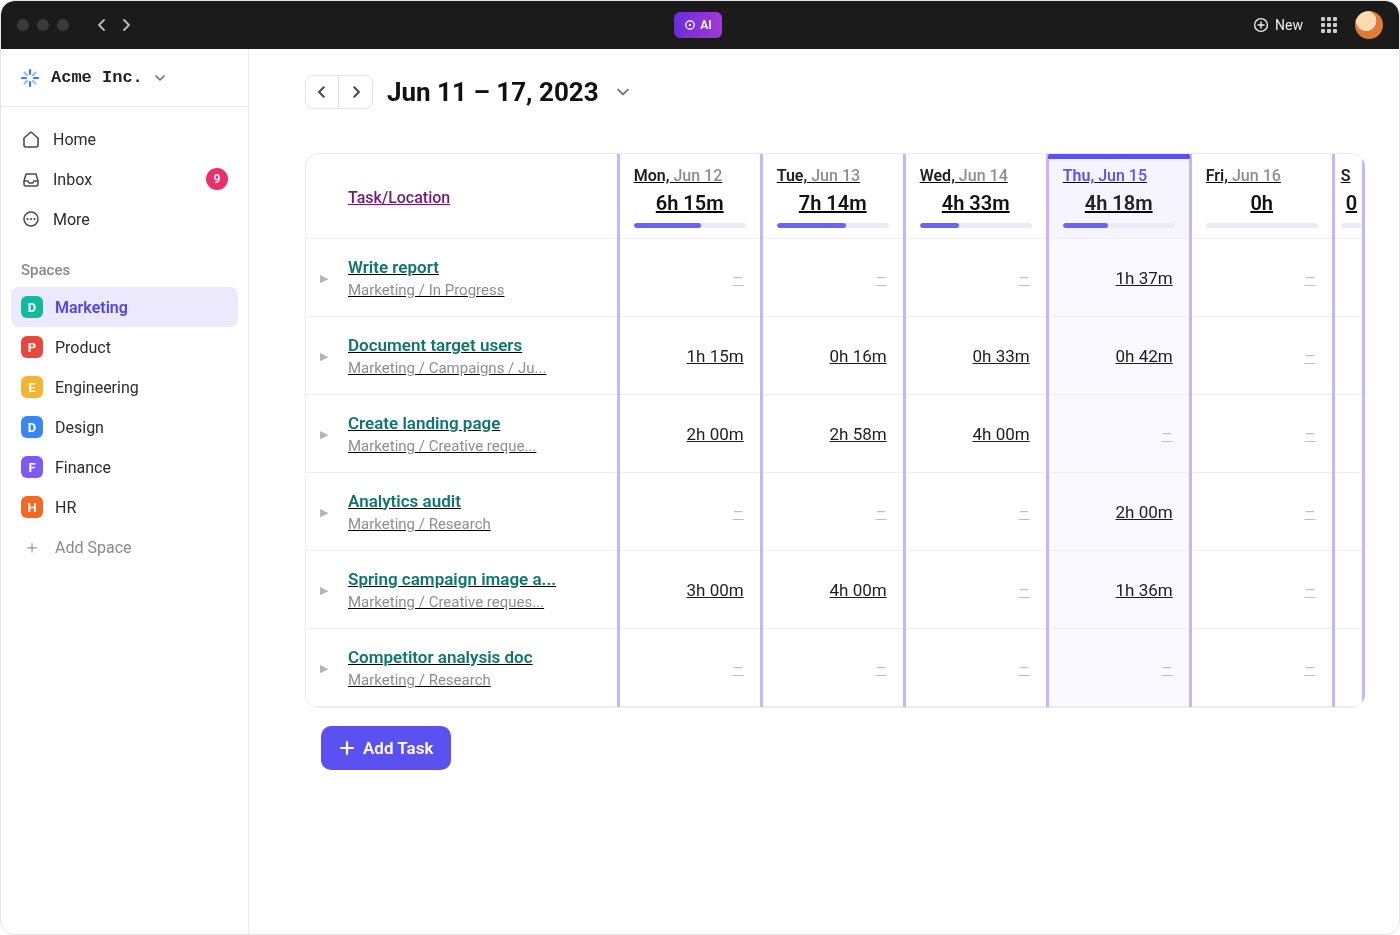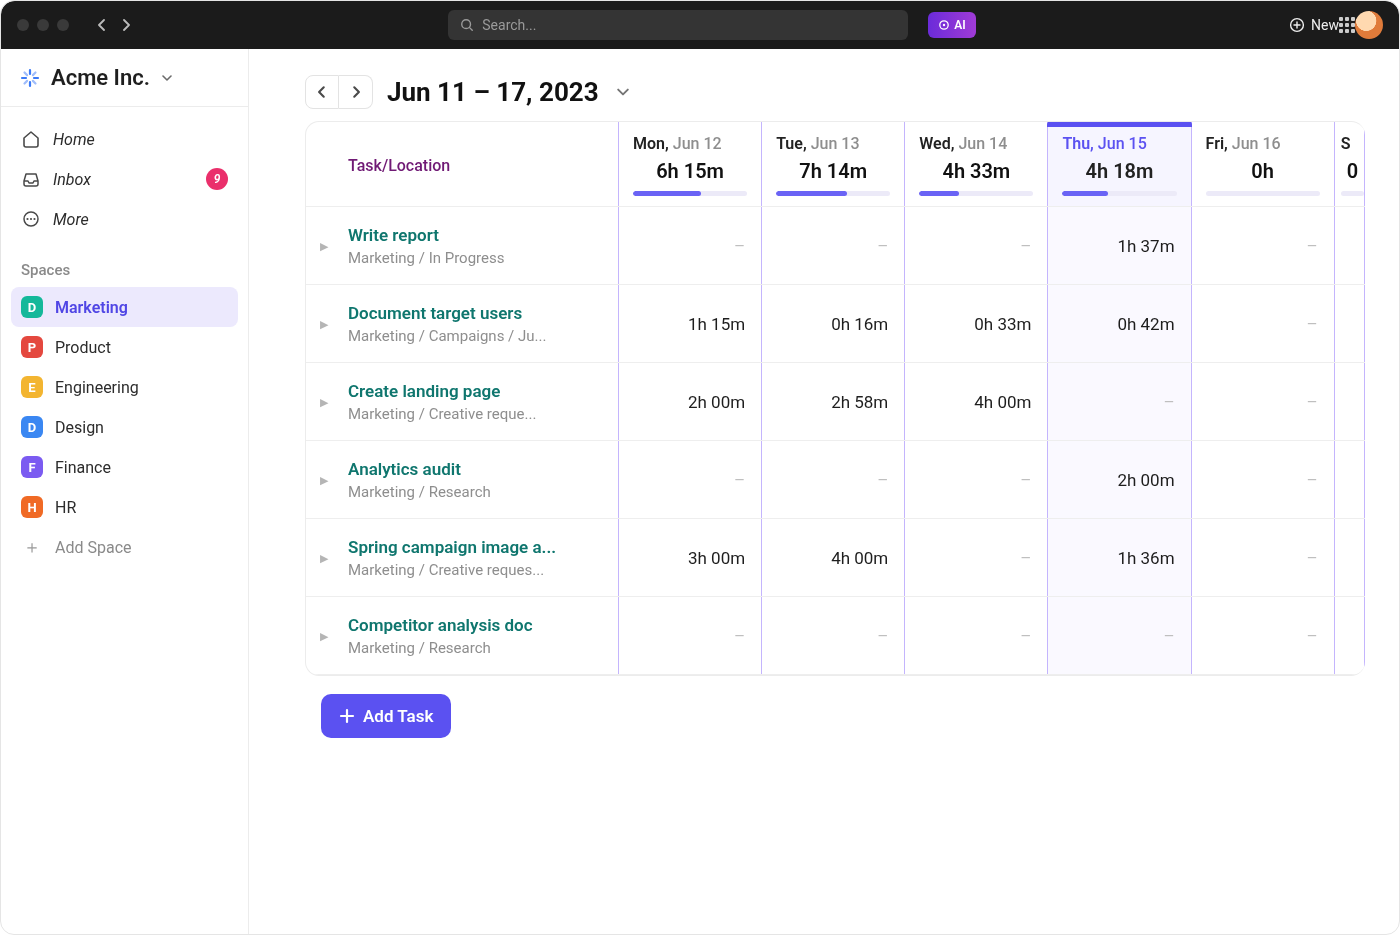--- a/index.html
+++ b/index.html
@@ -9,63 +9,63 @@
 
 
 .topbar { height: 48px; background: #1b1b1b; border-top-left-radius: 14px; border-top-right-radius: 14px; display: flex; align-items: center; padding: 0 16px; gap: 12px; color: #d0d0d0; }
 .traffic { display: flex; gap: 8px; margin-right: 12px; }
 .traffic span { width: 12px; height: 12px; border-radius: 50%; background: #3a3a3a; display: inline-block; }
 .nav-arrows { display: flex; gap: 6px; color: #bbb; }
 .nav-arrow { width: 18px; height: 18px; display: flex; align-items: center; justify-content: center; cursor: pointer; }
 .spacer-flex { flex: 1; }
 .searchbar { width: 460px; height: 30px; background: #343434; border-radius: 6px; display: flex; align-items: center; padding: 0 12px; color: #9a9a9a; font-size: 14px; gap: 8px; }
 .ai-chip { height: 26px; margin-left: 8px; background: linear-gradient(90deg,#6b2bd9,#a03bd6); border-radius: 6px; color: #fff; font-size: 12px; font-weight: 600; padding: 0 10px; display: flex; align-items: center; gap: 4px; }
-.top-right { display: flex; align-items: center; }
+.top-right { display: flex; align-items: center; gap: 18px; }
 .new-btn { color: #eee; font-size: 14px; display: flex; align-items: center; gap: 6px; cursor: pointer; }
 .grid-icon { width: 16px; height: 16px; display: grid; grid-template-columns: repeat(3,4px); grid-auto-rows: 4px; gap: 2px; }
 .grid-icon span { background: #ccc; width: 4px; height: 4px; border-radius: 1px; }
 .avatar { width: 28px; height: 28px; border-radius: 50%; background: radial-gradient(circle at 40% 35%, #ffd9b0 0 40%, #e07b3a 42% 100%); }
 
 
 .body { flex: 1; display: flex; min-height: 0; }
 .sidebar { width: 248px; border-right: 1px solid #ececec; padding: 0; display: flex; flex-direction: column; }
 .workspace { height: 58px; display: flex; align-items: center; gap: 10px; padding: 0 18px; border-bottom: 1px solid #ececec; }
 .ws-logo { width: 22px; height: 22px; }
-.ws-name { font-size: 22px; font-weight: 600; color: #1f1f1f; }
+.ws-name { font-size: 17px; font-weight: 600; color: #1f1f1f; font-family: Liberation Mono, monospace; }
 .ws-caret { color: #6b6b6b; font-size: 12px; margin-left: 2px; }
 
-.nav-section { padding: 12px 10px 4px 10px; font-style: italic; }
+.nav-section { padding: 12px 10px 4px 10px; }
 .nav-item { height: 40px; border-radius: 8px; display: flex; align-items: center; gap: 12px; padding: 0 10px; font-size: 16px; color: #2c2c2c; cursor: pointer; }
 .nav-icon { width: 20px; height: 20px; display: flex; align-items: center; justify-content: center; color: #555; }
 .badge { margin-left: auto; min-width: 22px; height: 22px; padding: 0 6px; border-radius: 11px; background: #ea2f6b; color: #fff; font-size: 12px; font-weight: 600; display: flex; align-items: center; justify-content: center; }
 .spaces-label { font-size: 15px; color: #8a8a8a; padding: 18px 20px 8px 20px; font-weight: 500; }
 .space-item { height: 40px; border-radius: 8px; display: flex; align-items: center; gap: 12px; padding: 0 10px; font-size: 16px; color: #2c2c2c; cursor: pointer; margin: 0 10px; }
 .space-item.active { background: #ece9fd; color: #5046e5; font-weight: 600; }
 .space-chip { width: 22px; height: 22px; border-radius: 6px; color: #fff; font-size: 13px; font-weight: 700; display: flex; align-items: center; justify-content: center; }
 .add-space { color: #8a8a8a; }
 .add-space .plus { width: 22px; height: 22px; display: flex; align-items: center; justify-content: center; color: #9a9a9a; font-size: 18px; }
 
 
 .main { flex: 1; padding: 26px 0 0 0; overflow: hidden; display: flex; flex-direction: column; }
 .main-inner { padding-left: 56px; padding-right: 40px; }
-.view-header { display: flex; align-items: center; gap: 14px; margin-bottom: 12px; }
+.view-header { display: flex; align-items: center; gap: 14px; margin-bottom: 44px; }
 .arrow-btns { display: flex; }
 .arrow-btn { width: 34px; height: 34px; border: 1px solid #e3e3e3; background: #fff; display: flex; align-items: center; justify-content: center; color: #4a4a4a; cursor: pointer; }
 .arrow-btn:first-child { border-top-left-radius: 8px; border-bottom-left-radius: 8px; }
 .arrow-btn:last-child { border-top-right-radius: 8px; border-bottom-right-radius: 8px; border-left: none; }
 .date-range { font-size: 26px; font-weight: 700; color: #111; }
 .range-caret { color: #757575; font-size: 14px; margin-left: 4px; cursor: pointer; }
 
 .sheet-wrap { flex: 1; overflow: hidden; padding-left: 56px; }
 .sheet { border: 1px solid #ececec; border-radius: 14px; border-right: none; overflow: hidden; width: 1060px; background: #fff; }
 table { border-collapse: collapse; width: 100%; table-layout: fixed; }
 col.c-task { width: 310px; }
 col.c-day { width: 142px; }
 col.c-last { width: 30px; }
-th, td { border-right: 1px solid #c4b5fd; border-bottom: 1px solid #eee; }
+th, td { border-right: 3px solid #c4b5fd; border-bottom: 1px solid #eee; text-decoration: underline; }
 th { text-align: left; font-weight: 500; vertical-align: top; padding: 12px 14px 10px 14px; height: 80px; }
 th .day-head { font-size: 16px; color: #222; }
 th .day-head .dow { font-weight: 600; }
 th .day-head .date { color: #8e8e8e; }
 th .total { font-size: 20px; font-weight: 600; color: #111; margin-top: 6px; text-align: center; }
 th .bar { margin-top: 8px; height: 5px; border-radius: 3px; background: #eceaf8; position: relative; overflow: hidden; }
 th .bar .fill { position: absolute; left: 0; top: 0; bottom: 0; background: #6a63f5; border-radius: 3px; }
 th.today { background: #f6f5ff; position: relative; }
 th.today::before { content: ''; position: absolute; left: -1px; right: -1px; top: -1px; height: 6px; background: #5b51f1; border-top-left-radius: 4px; border-top-right-radius: 4px; }
 th.today .day-head, th.today .day-head .date { color: #5b51f1; }
@@ -102,29 +102,20 @@
             <path d="M8 1 3 6l5 5" stroke="currentColor" stroke-width="1.8" fill="none" stroke-linecap="round" stroke-linejoin="round"></path>
           </svg>
       </div>
       <div class="nav-arrow">
         <svg width="12" height="12" viewBox="0 0 12 12">
             <path d="M4 1l5 5-5 5" stroke="currentColor" stroke-width="1.8" fill="none" stroke-linecap="round" stroke-linejoin="round"></path>
           </svg>
       </div>
     </div>
     <div class="spacer-flex"></div>
-    <div class="searchbar">
-      <span>
-        <svg width="14" height="14" viewBox="0 0 16 16">
-            <circle cx="7" cy="7" r="5" stroke="#9a9a9a" stroke-width="1.6" fill="none"></circle>
-            <path d="M11 11l3 3" stroke="#9a9a9a" stroke-width="1.6" stroke-linecap="round"></path>
-          </svg>
-      </span>
-      <span>Search...</span>
-    </div>
     <div class="ai-chip">
       <span>
         <svg width="12" height="12" viewBox="0 0 12 12">
             <circle cx="6" cy="6" r="4.2" fill="none" stroke="#fff" stroke-width="1.3"></circle>
             <circle cx="6" cy="6" r="1.2" fill="#fff"></circle>
           </svg>
       </span>
       <span>AI</span>
     </div>
     <div class="spacer-flex"></div>

